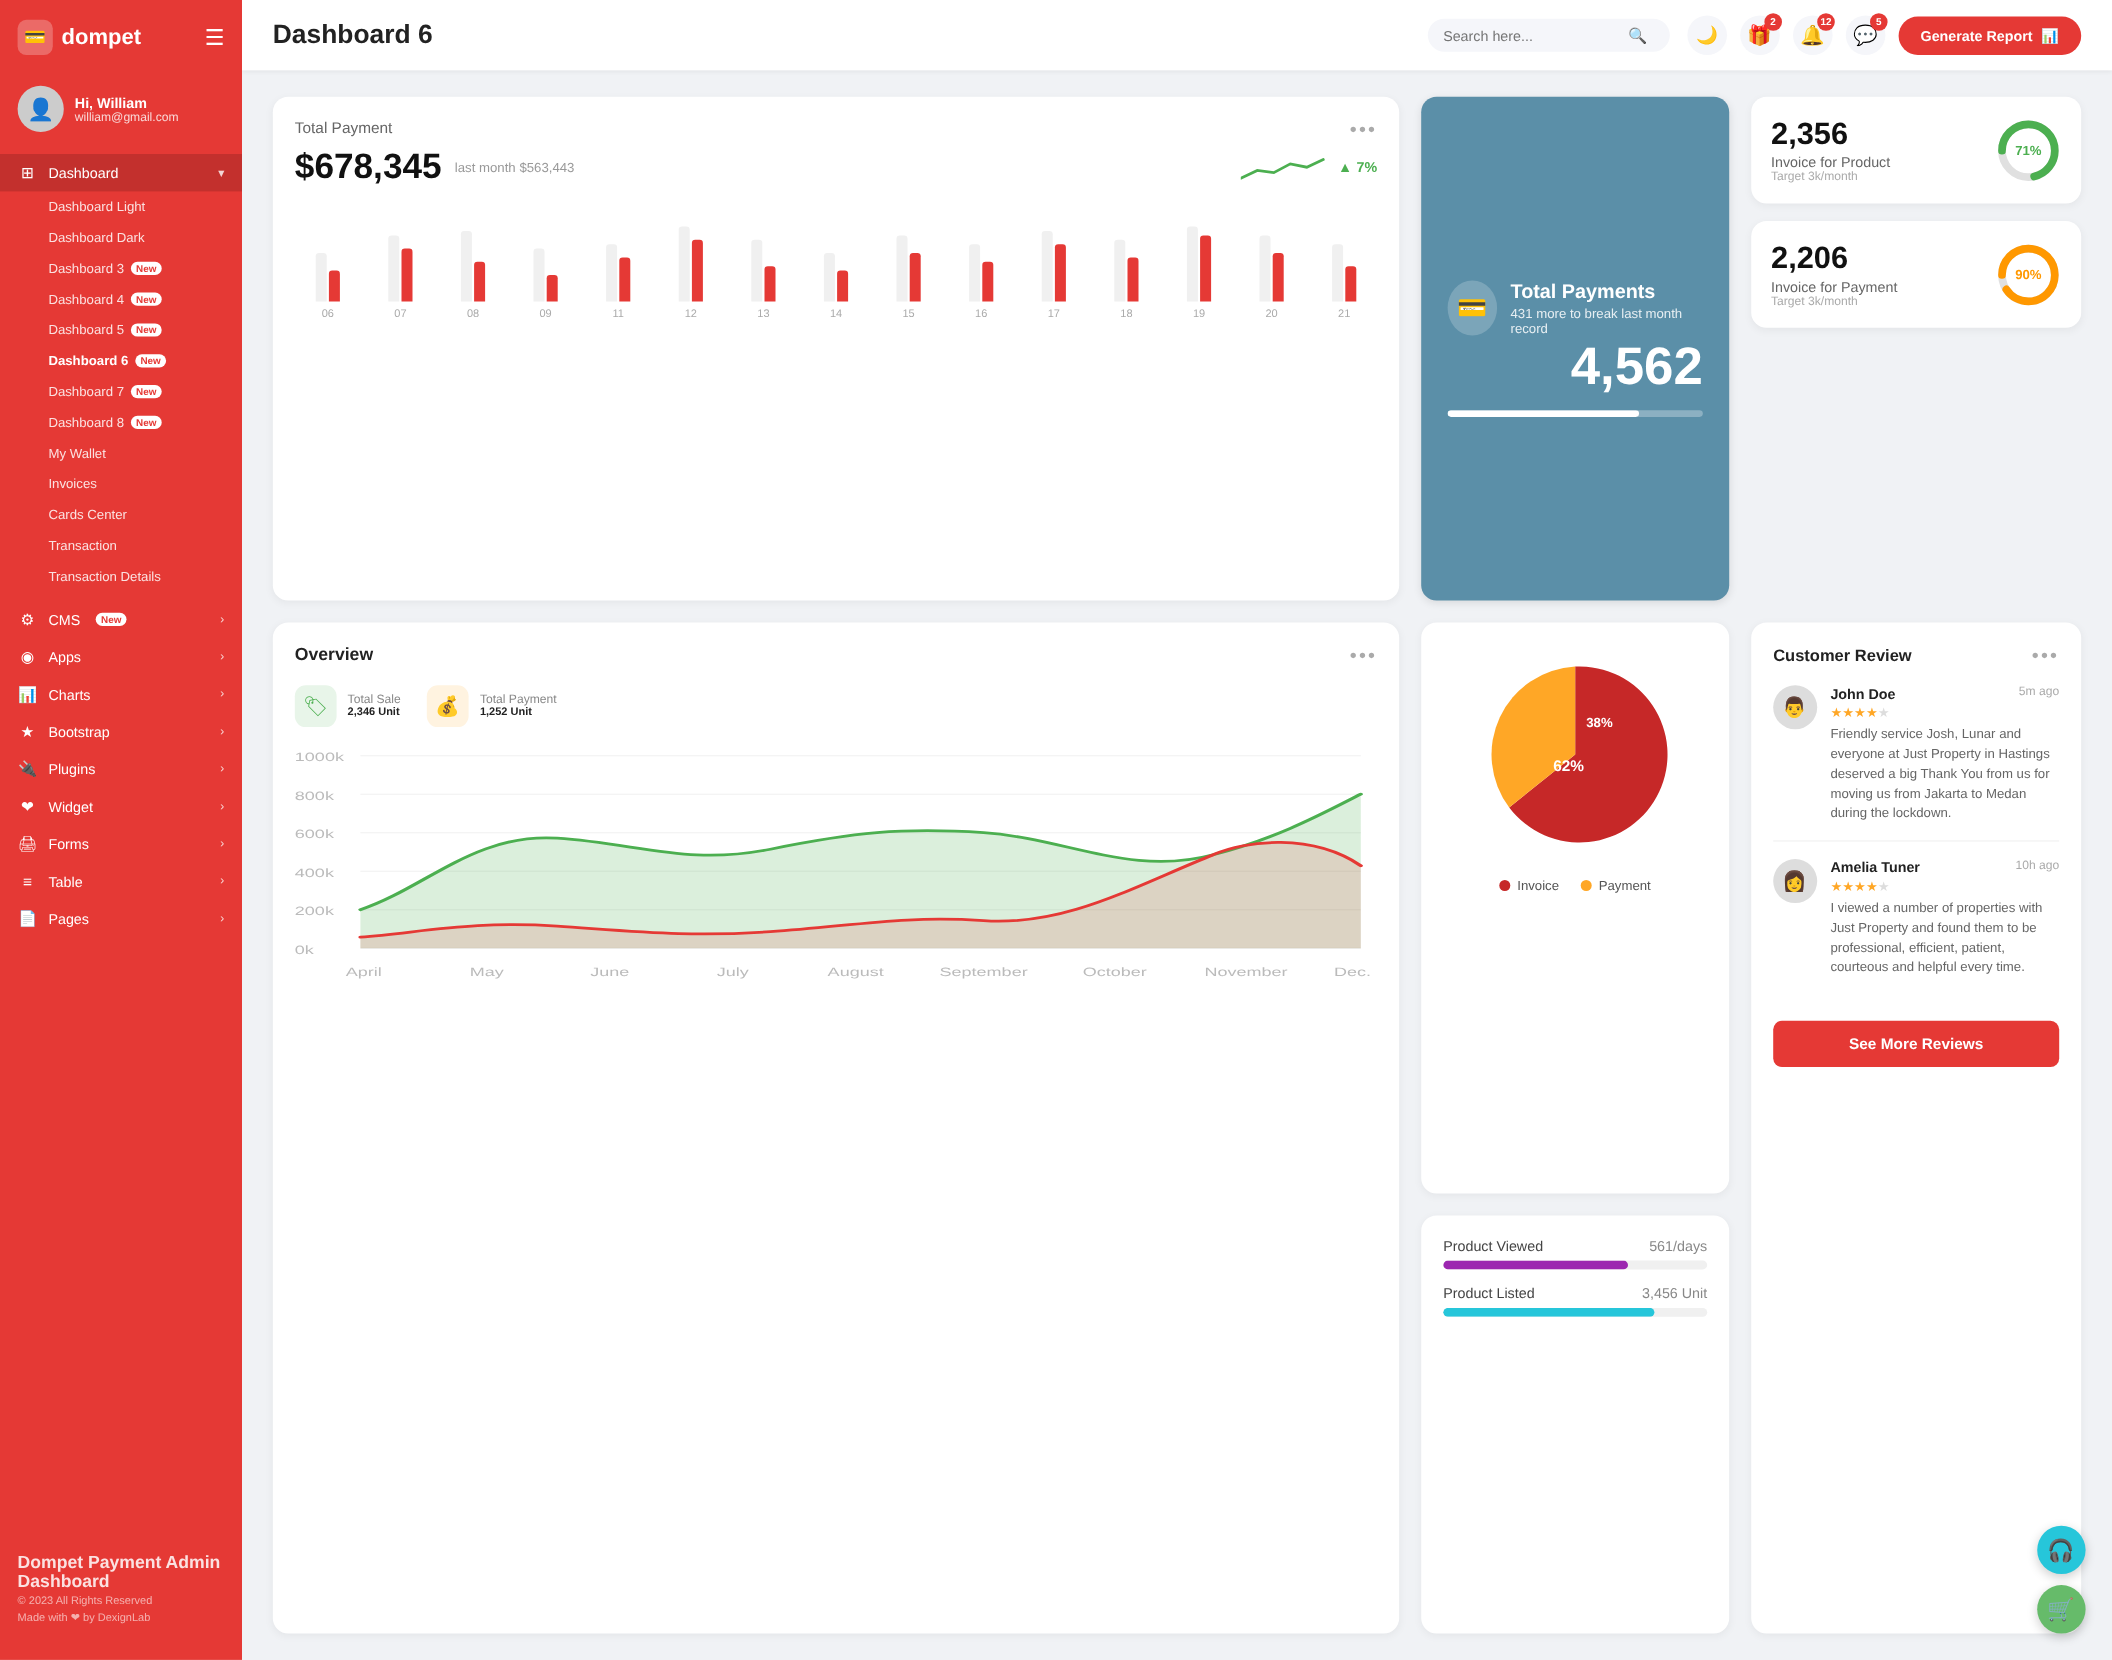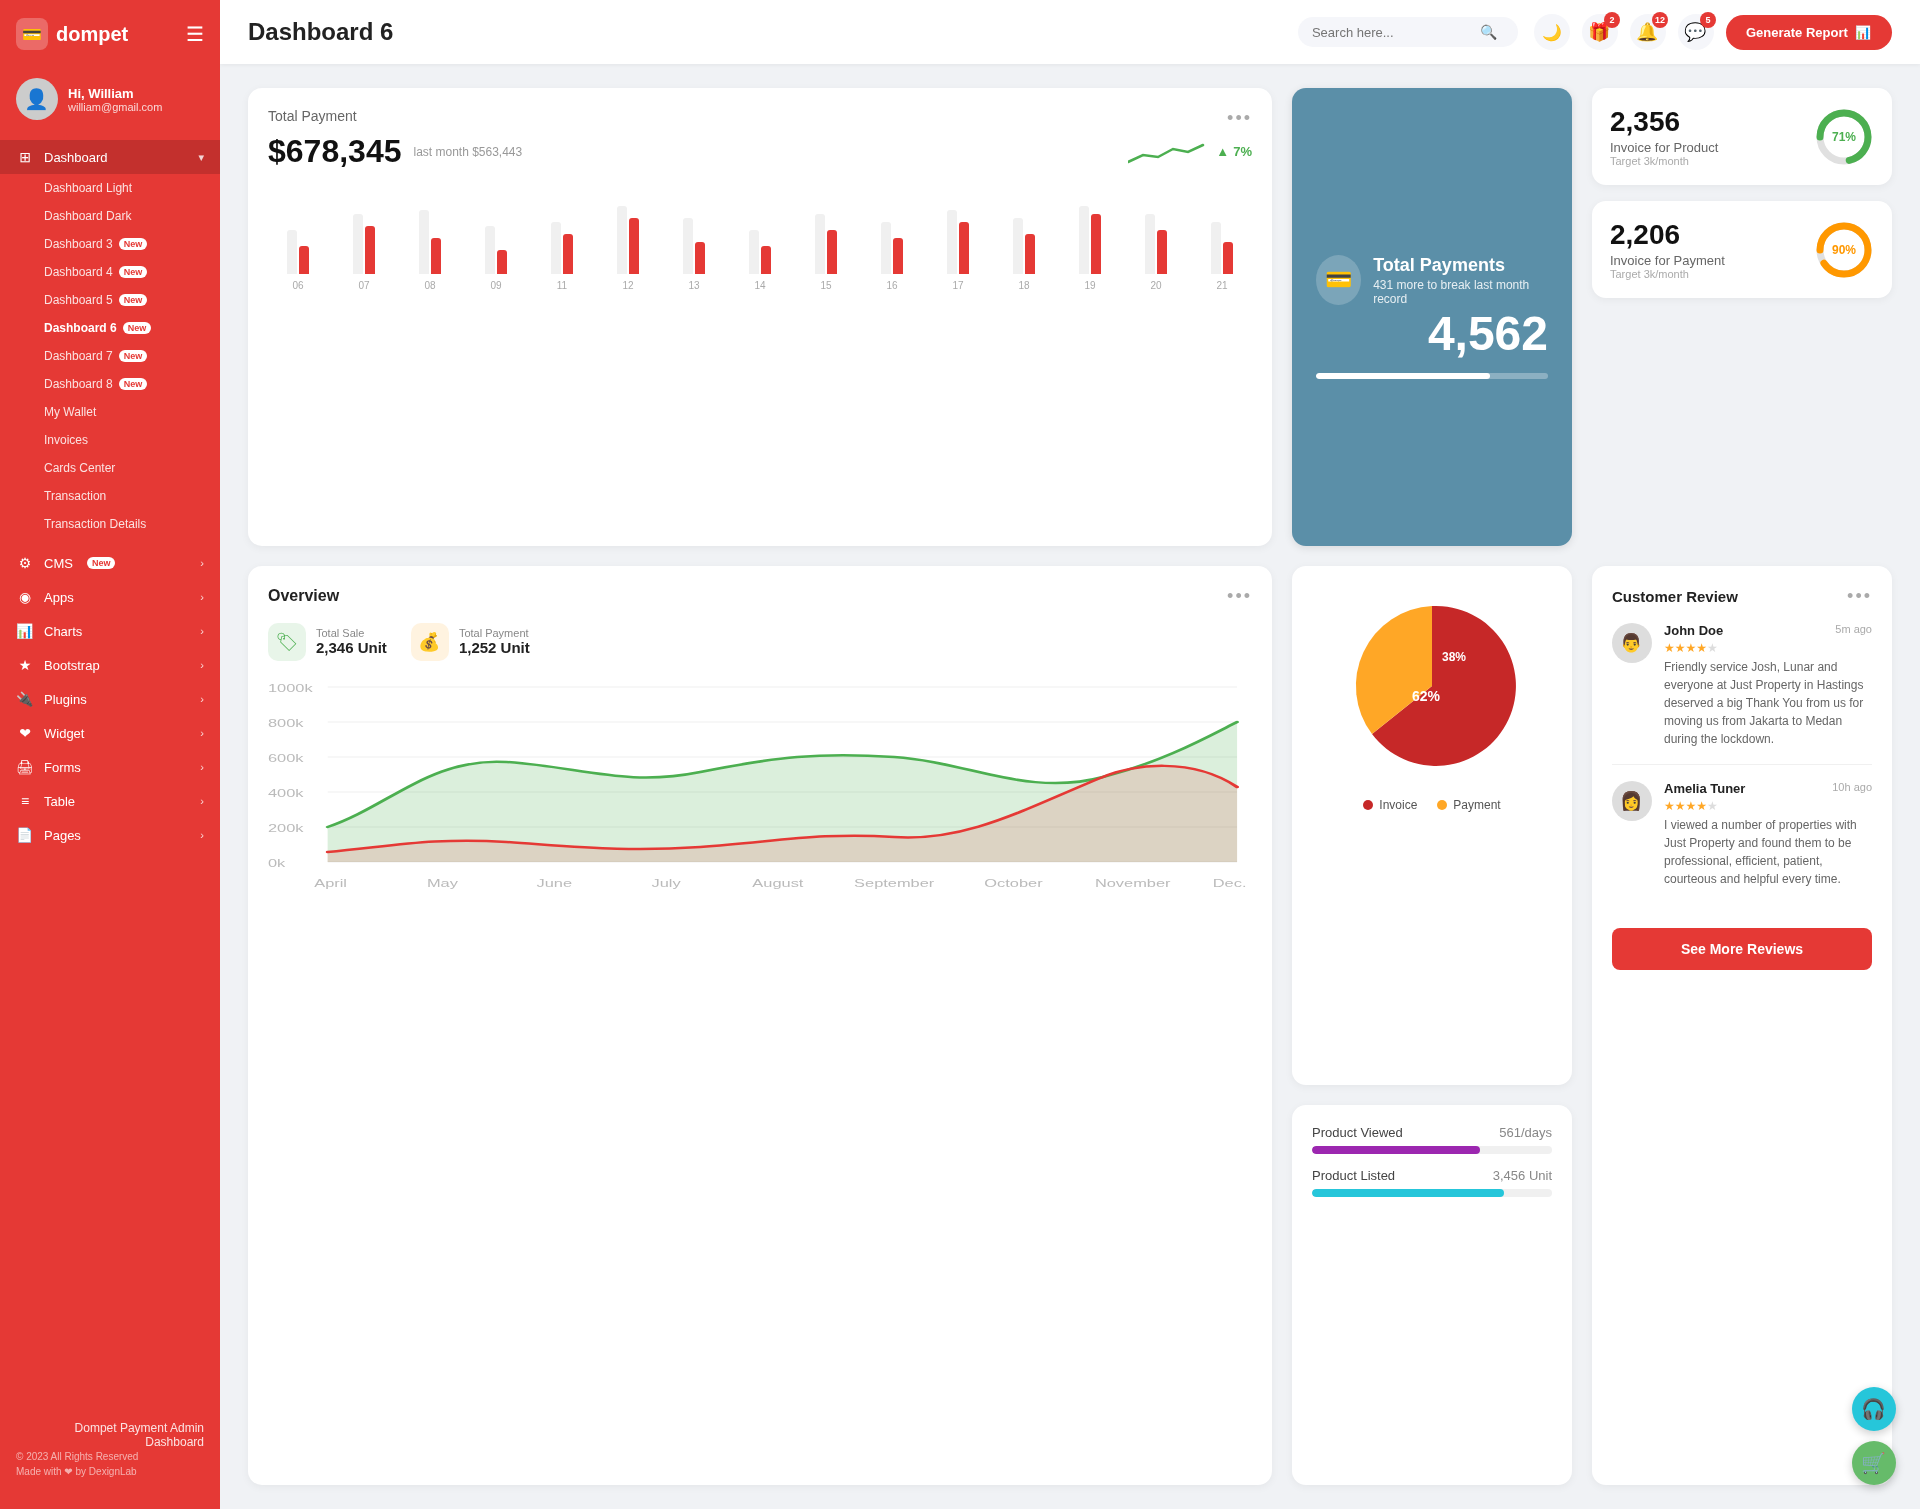--- a/index.html
+++ b/index.html
@@ -104,21 +104,21 @@
       padding: 1px 5px;
       border-radius: 8px;
     }
 
     .sidebar-footer {
       padding: 16px;
       margin-top: auto;
       font-size: 11px;
       opacity: 0.85;
     }
-    .sidebar-footer .footer-title { font-weight: 400; font-size: 12px; margin-bottom: 2px; text-align: right; }
+    .sidebar-footer .footer-title { font-weight: 700; font-size: 16px; margin-bottom: 2px; }
     .sidebar-footer .footer-copy { opacity: 0.7; font-size: 10px; }
     .sidebar-footer .footer-made { font-size: 10px; opacity: 0.7; margin-top: 4px; }
 
     
     .main {
       flex: 1;
       display: flex;
       flex-direction: column;
       overflow: hidden;
     }
@@ -332,21 +332,21 @@
     .stat-item { display: flex; align-items: center; gap: 10px; }
     .stat-icon {
       width: 38px; height: 38px;
       border-radius: 10px;
       display: flex; align-items: center; justify-content: center;
       font-size: 18px;
     }
     .stat-icon.green { background: #e8f5e9; color: #4caf50; }
     .stat-icon.orange { background: #fff3e0; color: #ff9800; }
     .stat-label { font-size: 11px; color: #888; }
-    .stat-value { font-size: 15px; font-weight: 700; color: #222; }
+    .stat-value { font-size: 10px; font-weight: 700; color: #222; }
 
     .area-chart-container { position: relative; width: 100%; height: 220px; }
     .area-chart-container svg { width: 100%; height: 100%; }
 
     
     .pie-card {
       grid-column: 3;
       grid-row: 2;
       background: #fff;
       border-radius: 14px;

